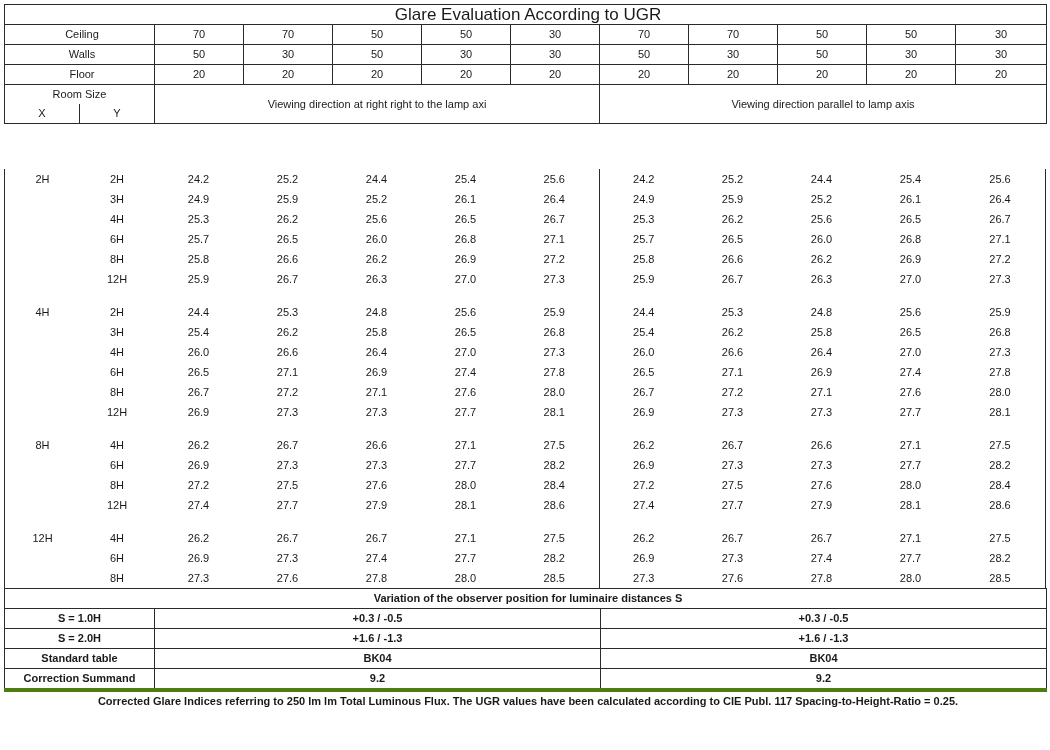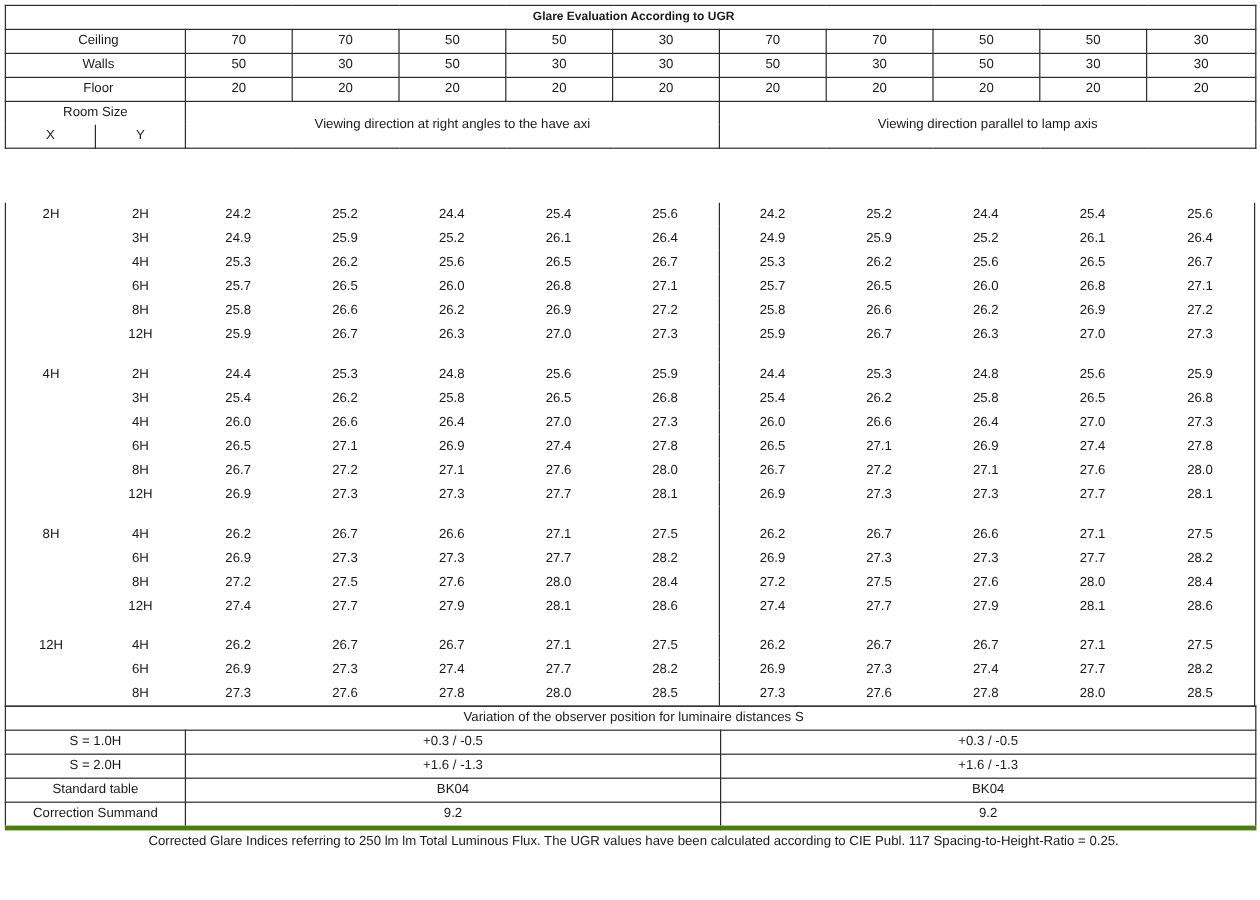--- a/index.html
+++ b/index.html
@@ -30,24 +30,24 @@
     border: 1px solid #2b2b2b;
     padding: 0;
     height: 19px;
     line-height: 19px;
     vertical-align: middle;
     text-align: center;
     overflow: hidden;
     white-space: nowrap;
   }
   .title-cell {
-    font-weight: bold;
+    font-weight: normal;
     text-align: left;
     padding-left: 5px !important;
-    font-size: 10px;
+    font-size: 17px;
   }
   .rowlabel {
     text-align: left;
     padding-left: 5px !important;
   }
   .headgroup {
     font-size: 11px;
   }
   .sizehdr {
     border-bottom: none !important;
@@ -143,21 +143,21 @@
       <td>20</td>
       <td>20</td>
       <td>20</td>
       <td>20</td>
       <td>20</td>
       <td>20</td>
     </tr>
 
     <tr class="headgroup">
       <td class="sizehdr" colspan="2">Room Size</td>
-      <td rowspan="2" colspan="5">Viewing direction at right angles to the have axi</td>
+      <td rowspan="2" colspan="5">Viewing direction at right right to the lamp axi</td>
       <td rowspan="2" colspan="5">Viewing direction parallel to lamp axis</td>
     </tr>
     <tr class="headgroup">
       <td class="sizehdr2">X</td>
       <td class="sizehdr2">Y</td>
     </tr>
   </tbody>
     </table>
 
   <div class="grid-outer">
@@ -489,21 +489,21 @@
         <td class="sep">27.3</td>
         <td>27.6</td>
         <td>27.8</td>
         <td>28.0</td>
         <td>28.5</td>
       </tr>
     </tbody>
       </table>
   </div>
 
-  <table class="ugr" style="margin-top:-1px;">
+  <table class="ugr" style="margin-top:-1px;font-weight:bold;">
     <colgroup>
       <col style="width:150px">
       <col style="width:446px">
       <col style="width:446px">
     </colgroup>
     <tbody>
         <tr>
       <td class="rowlabel" colspan="3">Variation of the observer position for luminaire distances S</td>
     </tr>
     <tr>

